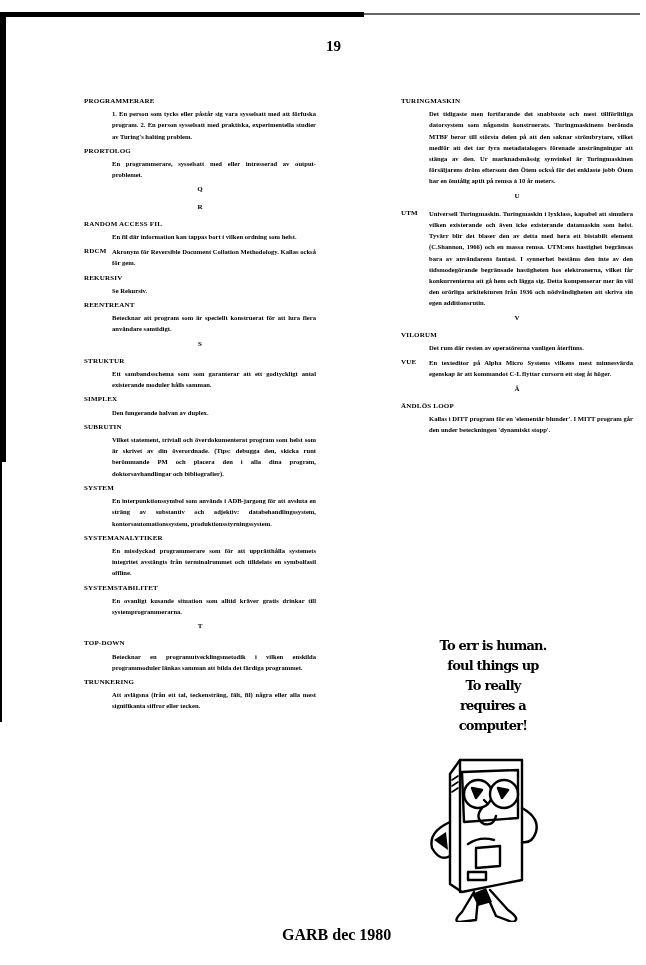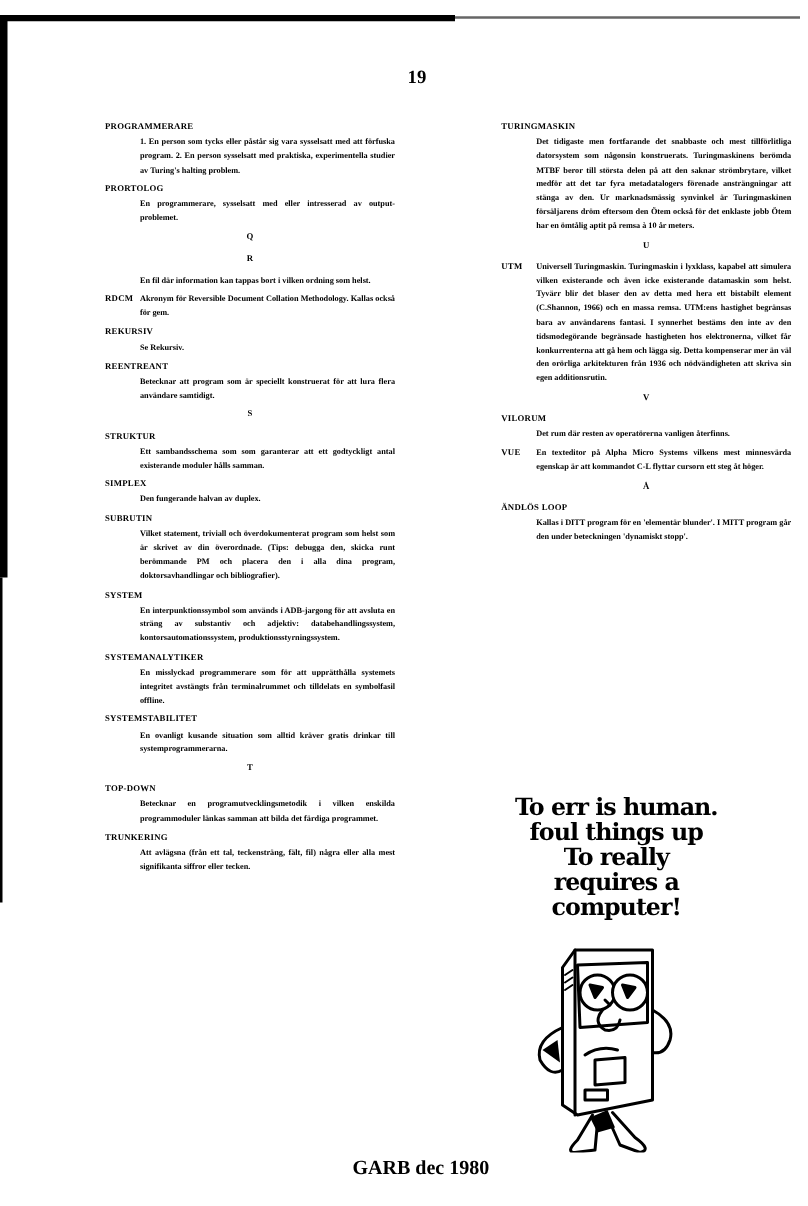--- a/index.html
+++ b/index.html
@@ -14,40 +14,40 @@
     position: absolute; left: 360px; top: 13px; width: 280px; height: 2px; background: #000;
     opacity: 0.6;
   }
   .scan-left {
     position: absolute; left: 0; top: 12px; width: 6px; height: 450px; background: #000;
   }
   .scan-left2 {
     position: absolute; left: 0; top: 462px; width: 2px; height: 260px; background: #000;
   }
   .page-number {
-    position: absolute; left: 326px; top: 54px; font-size: 15px; font-weight: bold;
+    position: absolute; left: 326px; top: 38px; font-size: 15px; font-weight: bold;
   }
   .col {
     position: absolute; top: 96px; width: 232px; font-size: 6.6px; line-height: 11.2px; font-weight: bold;
   }
   .col-left { left: 84px; }
   .col-right { left: 355px; width: 232px; margin-left: 46px; }
   .term {
     font-size: 7px; letter-spacing: 0.2px; margin: 0; text-transform: uppercase;
   }
   .def {
     margin: 1px 0 4px 28px; text-align: justify;
   }
   .inline-entry { display: flex; margin: 0 0 4px 0; }
   .inline-entry .abbr { width: 28px; flex: none; font-size: 7px; }
   .inline-entry .txt { flex: 1; text-align: justify; }
   .letter { text-align: center; margin: 2px 0 6px 0; font-size: 7px; }
   .slogan {
     position: absolute; left: 398px; top: 636px; width: 190px; text-align: center;
-    font-family: "DejaVu Serif", serif; font-weight: bold; font-size: 19px; line-height: 20px;
+    font-family: "DejaVu Serif", serif; font-weight: bold; font-size: 13px; line-height: 20px;
     letter-spacing: -0.8px;
   }
   .cartoon { position: absolute; left: 412px; top: 752px; }
   .footer {
     position: absolute; left: 282px; top: 926px; font-size: 16px; font-weight: bold;
   }
 </style>
 </head>
 <body>
 
@@ -63,20 +63,21 @@
       <div class="term">PROGRAMMERARE</div>
       <div class="def">1. En person som tycks eller påstår sig vara sysselsatt med att förfuska program. 2. En person sysselsatt med praktiska, experimentella studier av Turing's halting problem.</div>
     </div>
     <div class="entry">
       <div class="term">PRORTOLOG</div>
       <div class="def">En programmerare, sysselsatt med eller intresserad av output-problemet.</div>
     </div>
     <div class="letter">Q</div>
     <div class="letter">R</div>
     <div class="entry">
+      <div class="term">RANDOM ACCESS FIL</div>
       <div class="def">En fil där information kan tappas bort i vilken ordning som helst.</div>
     </div>
     <div class="inline-entry">
       <div class="abbr term">RDCM</div>
       <div class="txt">Akronym för Reversible Document Collation Methodology. Kallas också för gem.</div>
     </div>
     <div class="entry">
       <div class="term">REKURSIV</div>
       <div class="def">Se Rekursiv.</div>
     </div>

